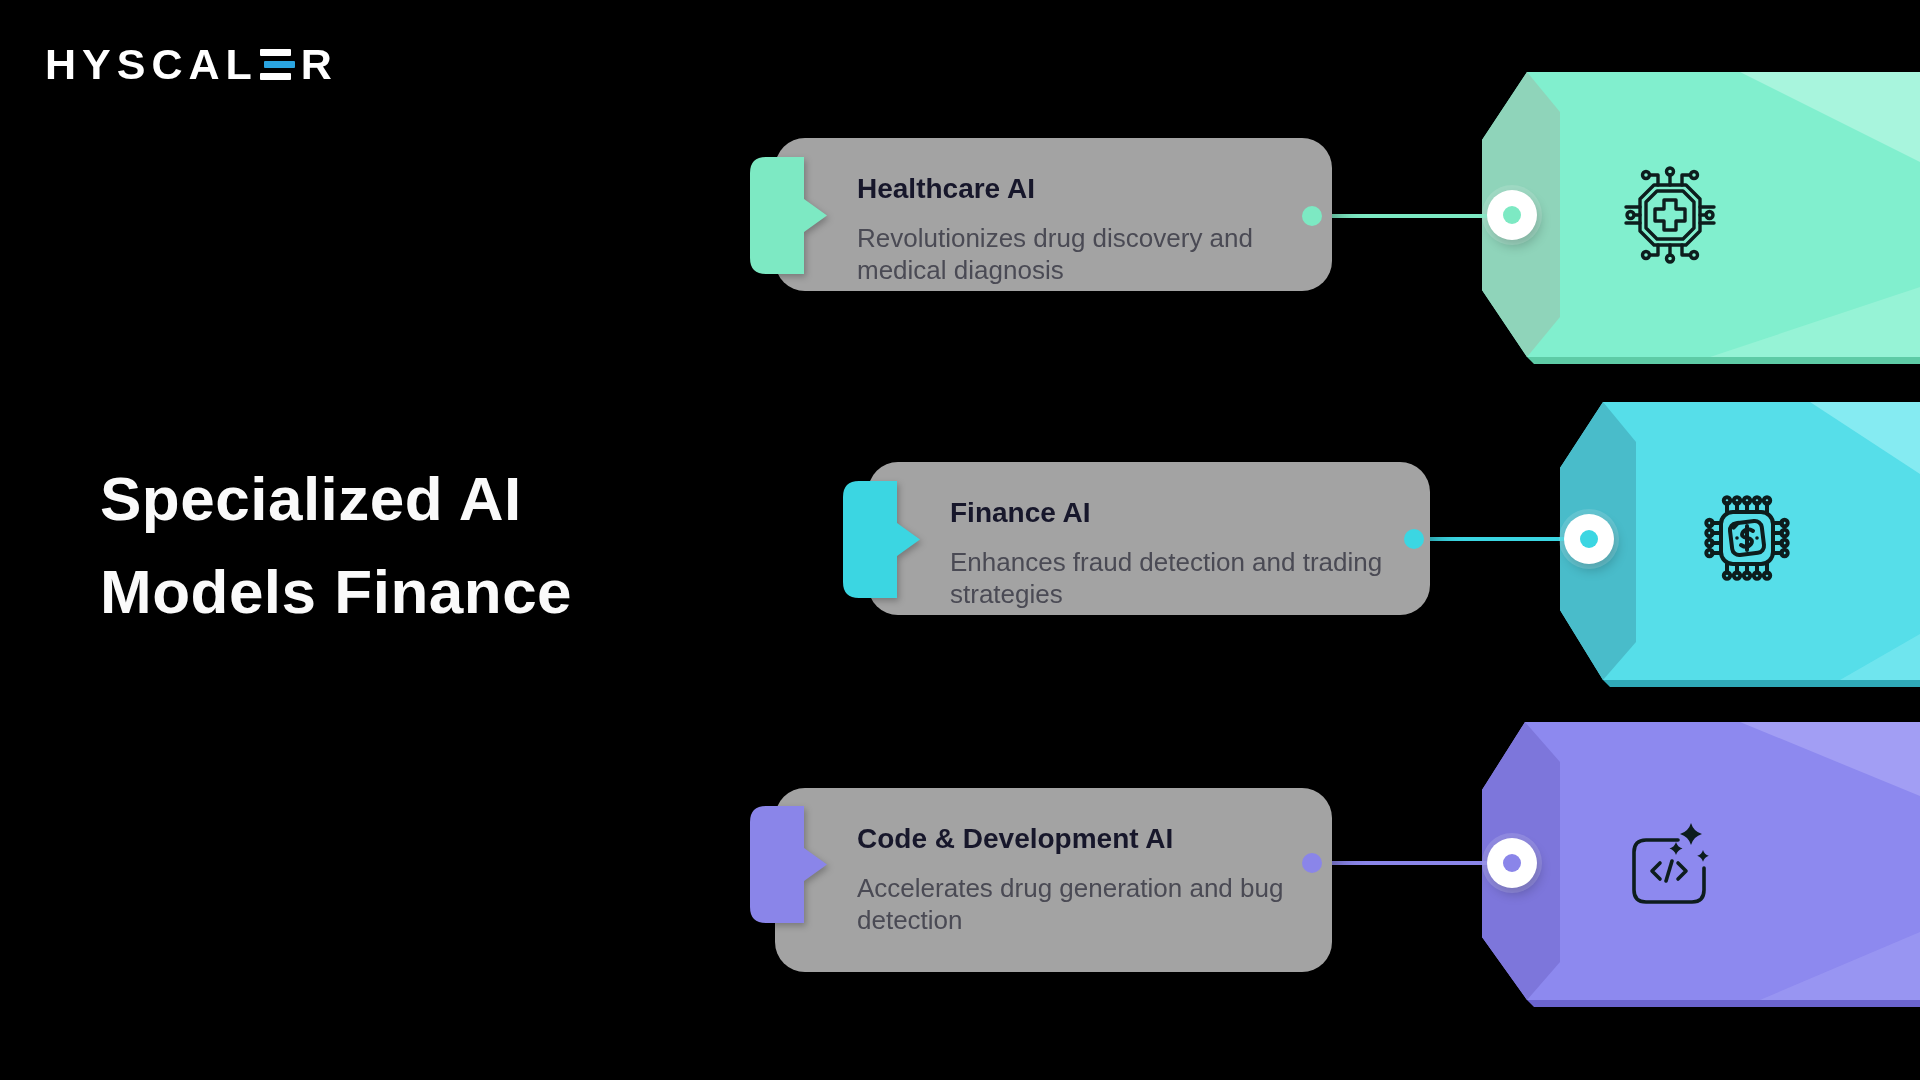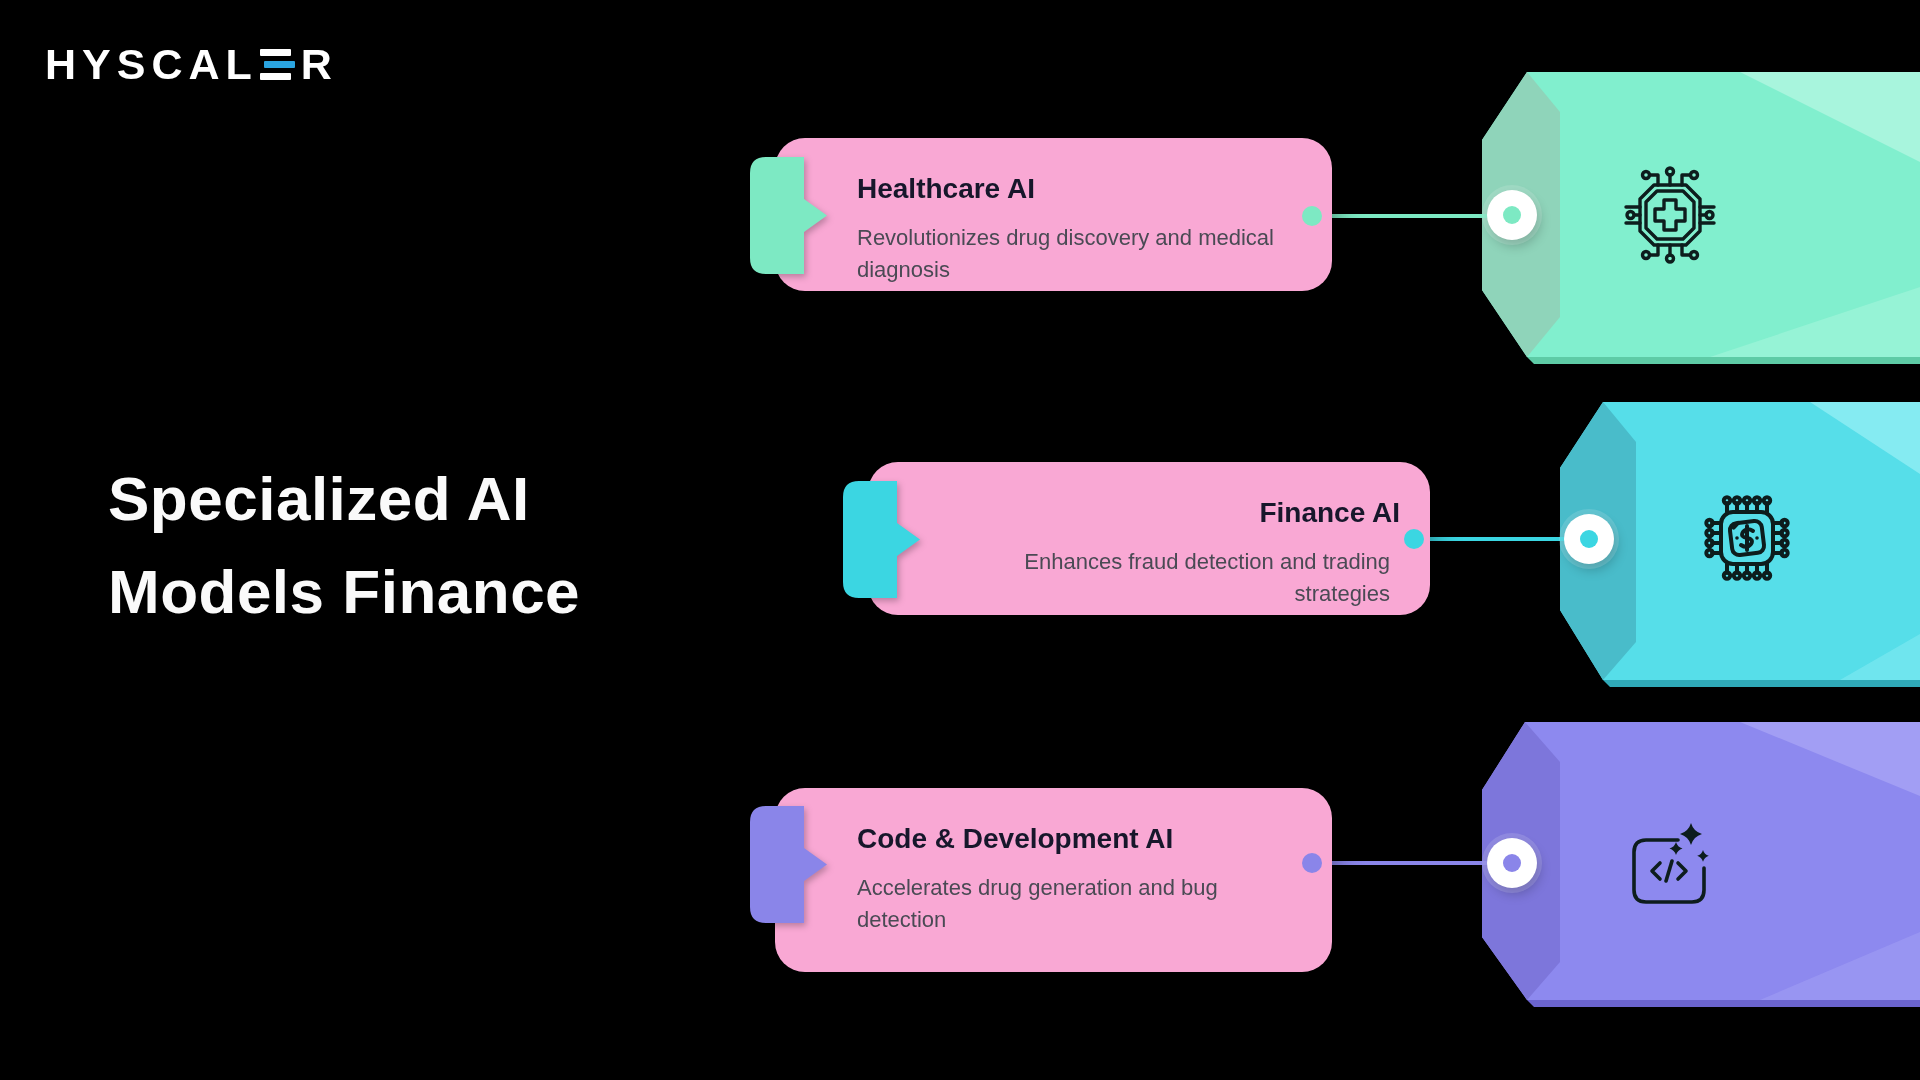--- a/index.html
+++ b/index.html
@@ -11,30 +11,30 @@
 
   
   .logo{position:absolute;left:45px;top:40px;display:flex;align-items:center;
         color:#fff;font-size:43px;font-weight:700;letter-spacing:6px;}
   .logo-ebars{display:inline-flex;flex-direction:column;justify-content:center;
         gap:5px;margin:0 6px 0 2px;}
   .logo-ebars .bar{width:31px;height:7px;border-radius:1px;background:#fff;}
   .logo-ebars .bar.mid{margin-left:4px;}
 
   
-  .headline{position:absolute;left:108px;top:452px;color:#fafafa;
+  .headline{position:absolute;left:100px;top:452px;color:#fafafa;
         font-size:62px;font-weight:700;line-height:93px;letter-spacing:0.5px;}
 
   
   .item{position:absolute;inset:0;pointer-events:none;}
-  .card{position:absolute;background:#f9a8d4;border-radius:30px;
+  .card{position:absolute;background:#a3a3a3;border-radius:30px;
         box-shadow:0 10px 30px rgba(0,0,0,0.45);}
   .card h3{margin:34px 30px 0 82px;font-size:28px;line-height:34px;
         font-weight:700;color:#17172b;}
-  .card p{margin:16px 40px 0 82px;font-size:22px;line-height:32px;
+  .card p{margin:16px 40px 0 82px;font-size:26px;line-height:32px;
         color:#4a4a54;max-width:440px;}
   .tab{position:absolute;width:78px;height:117px;
         filter:drop-shadow(2px 3px 3px rgba(0,0,0,0.25));}
   .tab path{fill:var(--accent);}
   .dot{position:absolute;width:20px;height:20px;border-radius:50%;
         background:var(--accent);}
   .line{position:absolute;height:4px;background:var(--accent);}
   .tag{position:absolute;}
   .tag .base{fill:var(--tag-body);}
   .tag .tip{fill:var(--tag-tip);}
@@ -52,21 +52,21 @@
   
   .i0 .card{left:775px;top:138px;width:557px;height:153px;}
   .i0 .tab{left:750px;top:157px;}
   .i0 .dot{left:1302px;top:206px;}
   .i0 .line{left:1312px;top:214px;width:200px;}
   .i0 .tag{left:1482px;top:72px;}
   .i0 .ring{left:1487px;top:190px;}
   .i0 .icon{left:1620px;top:165px;}
 
   
-  .i1 .card{left:868px;top:462px;width:562px;height:153px;text-align:right;}
+  .i1 .card{left:868px;top:462px;width:562px;height:153px;}
   .i1 .tab{left:843px;top:481px;}
   .i1 .dot{left:1404px;top:529px;}
   .i1 .line{left:1414px;top:537px;width:175px;}
   .i1 .tag{left:1560px;top:402px;}
   .i1 .ring{left:1564px;top:514px;}
   .i1 .icon{left:1697px;top:488px;}
 
   
   .i2 .card{left:775px;top:788px;width:557px;height:184px;}
   .i2 .tab{left:750px;top:806px;}

